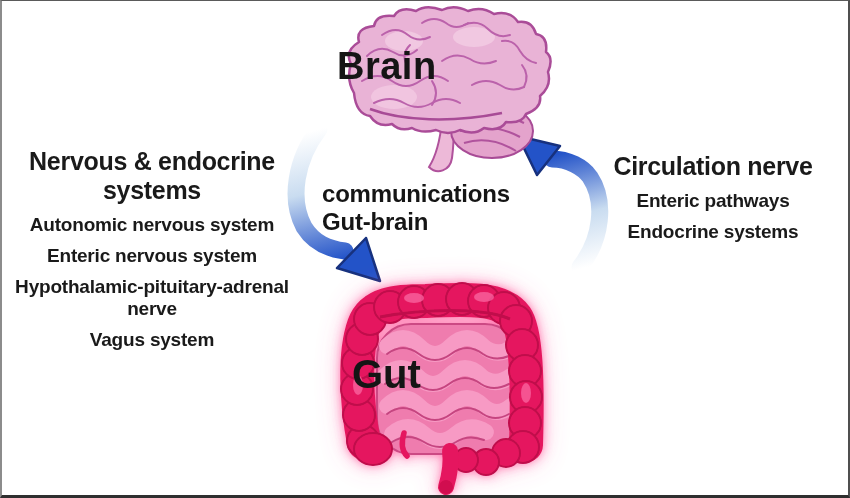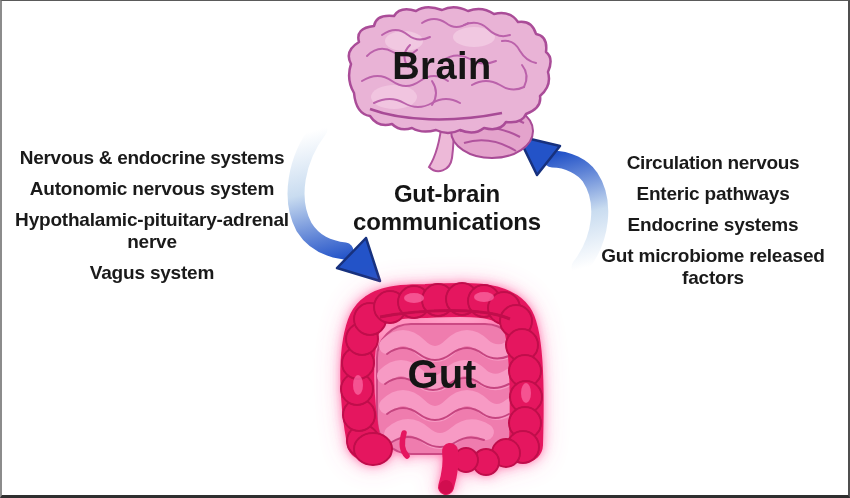--- a/index.html
+++ b/index.html
@@ -4,28 +4,28 @@
 <style>
   html,body{margin:0;padding:0;background:#fff;}
   .figure{
     position:relative;width:850px;height:498px;box-sizing:border-box;
     background:#ffffff;overflow:hidden;
     border-top:1px solid #5a5a5a;border-left:2px solid #8c8c8c;
     border-right:2px solid #4f4f4f;border-bottom:3px solid #2f2f2f;
     font-family:"Liberation Sans",sans-serif;color:#1a1a1a;
   }
   .art{position:absolute;left:0;top:0;}
-  .lbl{position:absolute;text-align:center;font-weight:700;color:#151515;}
+  .lbl{position:absolute;font-weight:700;color:#151515;}
   .brain-lbl{left:335px;top:44px;width:210px;font-size:38px;letter-spacing:.5px;}
   .gut-lbl{left:350px;top:351px;width:180px;font-size:40px;}
   .center-lbl{left:320px;top:179px;width:250px;font-size:24px;line-height:28px;letter-spacing:-.2px;}
   .panel{position:absolute;text-align:center;font-weight:700;}
   .panel-left{left:4px;top:146px;width:292px;}
   .panel-right{left:574px;top:151px;width:274px;}
-  .panel-title{font-size:19px;letter-spacing:-.3px;margin-bottom:7px;}
+  .panel-title{font-size:25px;letter-spacing:-.3px;margin-bottom:7px;}
   .panel-item{font-size:19px;letter-spacing:-.2px;margin-top:9px;}
 </style>
 </head>
 <body>
 
 <div class="figure">
 
   <svg class="art" width="850" height="498" viewBox="0 0 850 498">
     <defs>
       <linearGradient id="gradL" gradientUnits="userSpaceOnUse" x1="318" y1="128" x2="350" y2="256">
@@ -142,33 +142,33 @@
       <circle cx="464" cy="459" r="12" fill="#e5195e" stroke="#c00d4c" stroke-width="2"></circle>
       <path d="M448,450 C450,464 447,476 444,486" fill="none" stroke="#e5195e" stroke-width="16" stroke-linecap="round"></path>
       <circle cx="444" cy="486" r="7" fill="#d10f50"></circle>
       <path d="M402,432 C399,442 400,450 405,455" fill="none" stroke="#e5195e" stroke-width="5.5" stroke-linecap="round"></path>
     </g>
   </svg>
 
   <div class="lbl brain-lbl">Brain</div>
 
   <div class="lbl center-lbl">
+    <div>communications</div>
     <div>Gut-brain</div>
-    <div>communications</div>
   </div>
 
   <div class="lbl gut-lbl">Gut</div>
 
   <div class="panel panel-left">
     <div class="panel-title">Nervous &amp; endocrine systems</div>
     <div class="panel-item">Autonomic nervous system</div>
+    <div class="panel-item">Enteric nervous system</div>
     <div class="panel-item">Hypothalamic-pituitary-adrenal nerve</div>
     <div class="panel-item">Vagus system</div>
   </div>
 
   <div class="panel panel-right">
-    <div class="panel-title">Circulation nervous</div>
+    <div class="panel-title">Circulation nerve</div>
     <div class="panel-item">Enteric pathways</div>
     <div class="panel-item">Endocrine systems</div>
-    <div class="panel-item">Gut microbiome released factors</div>
   </div>
 
 </div>
 
 </body></html>

